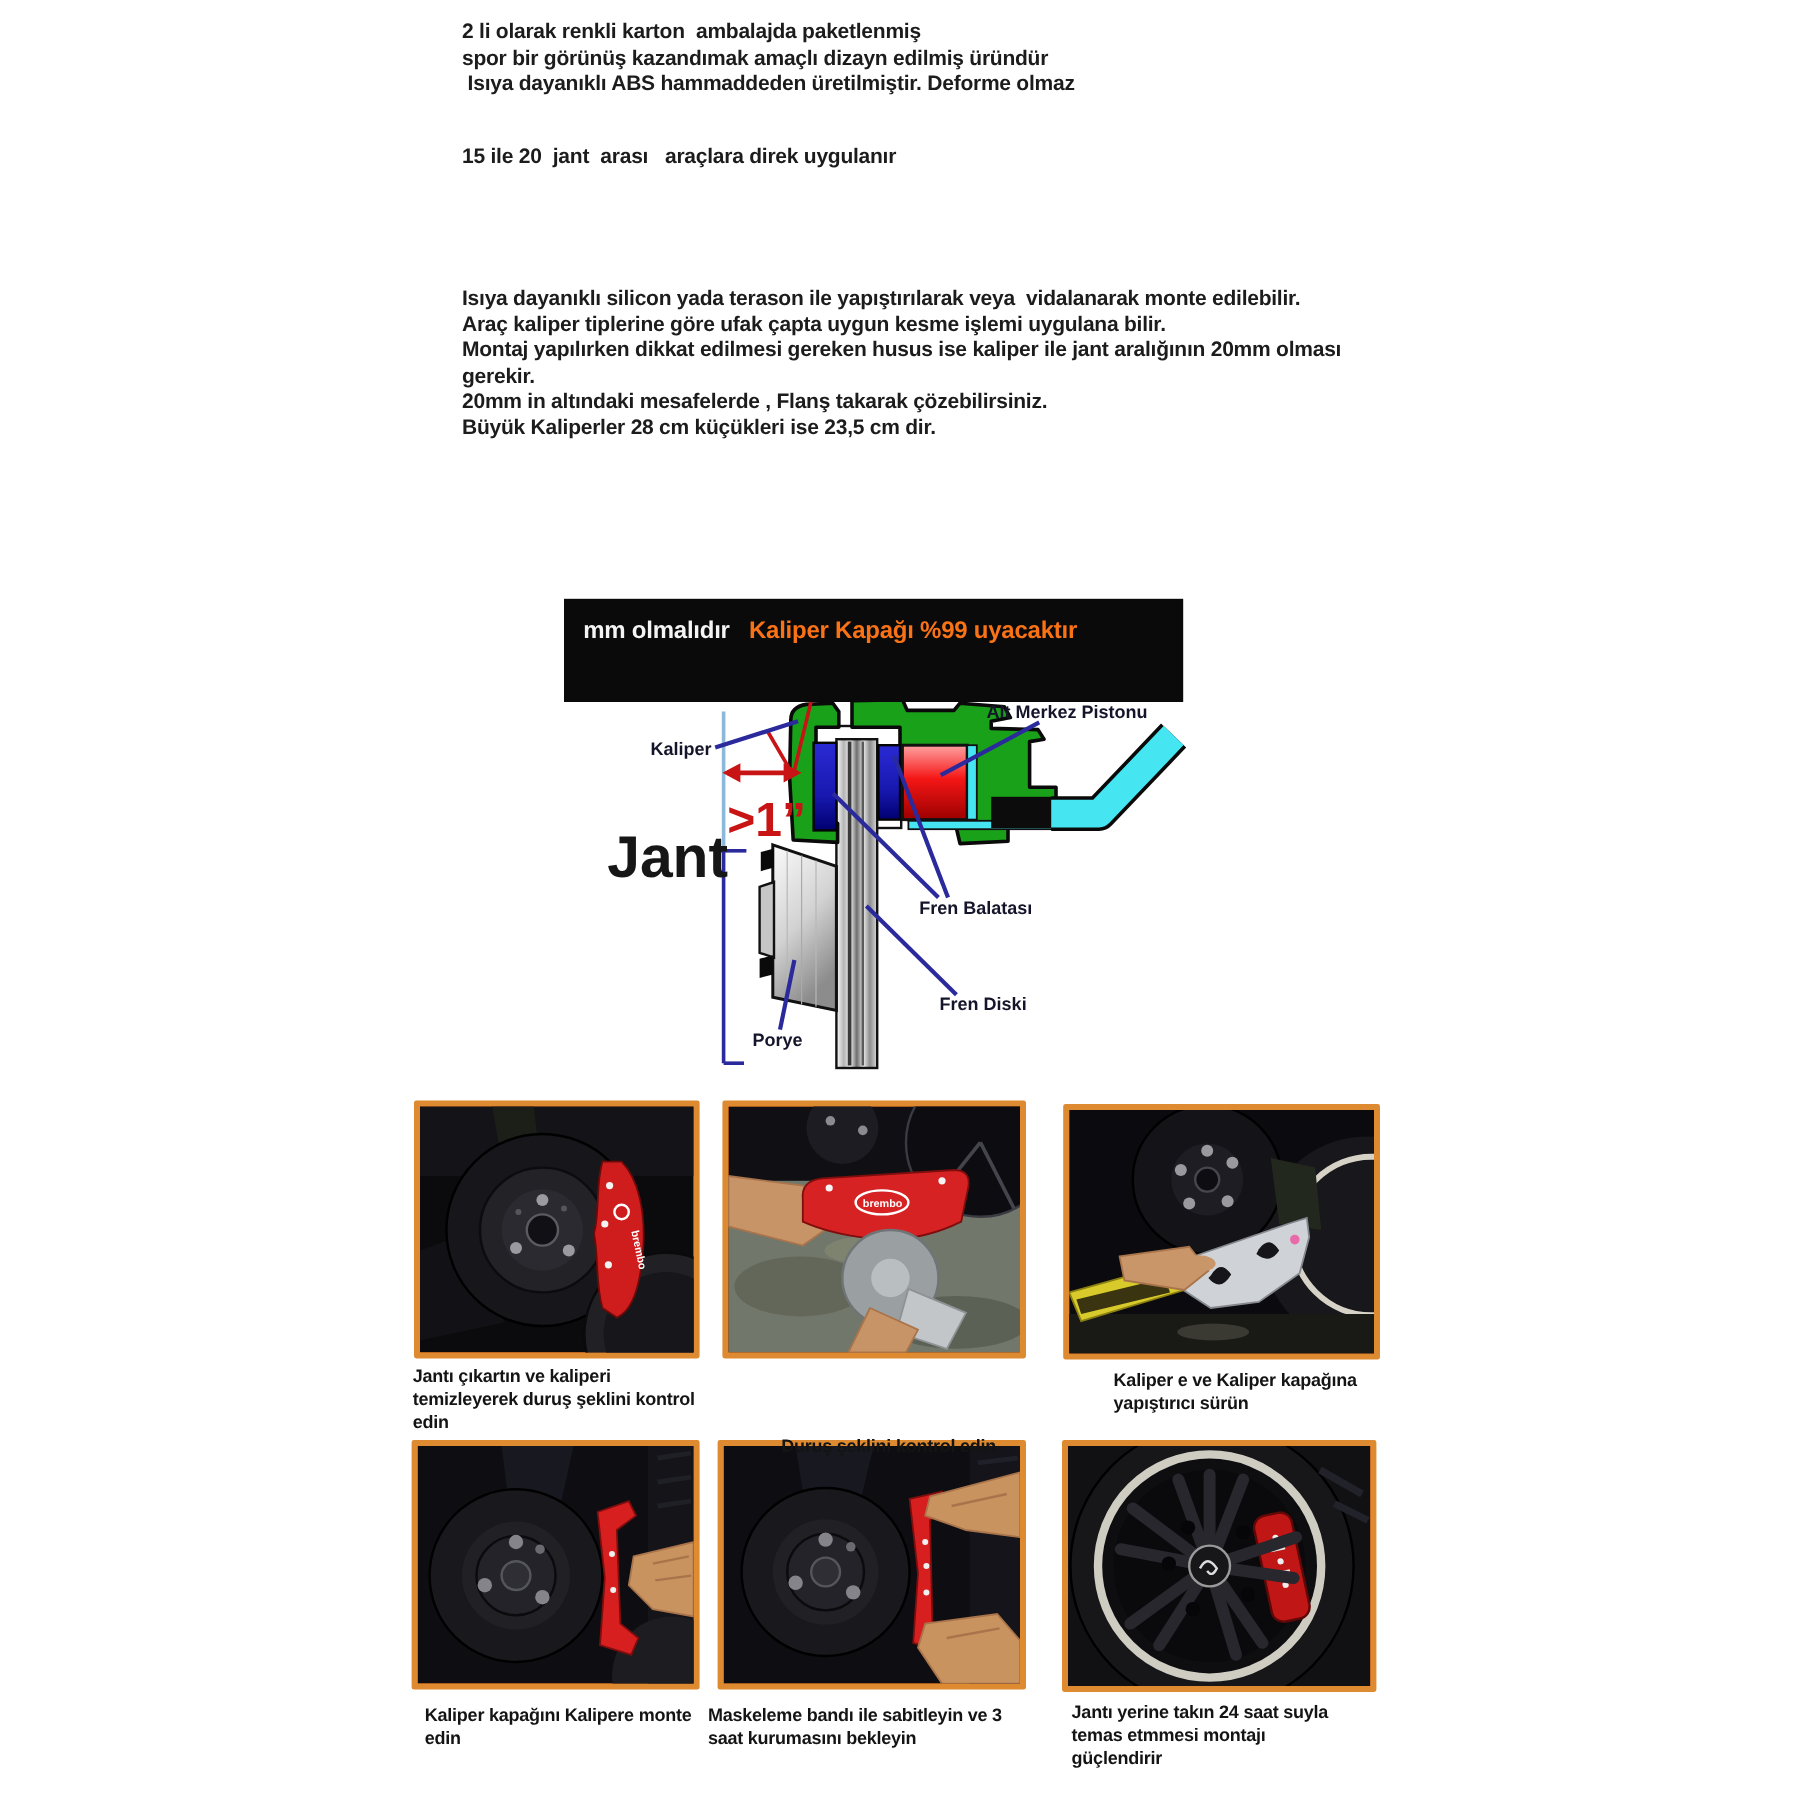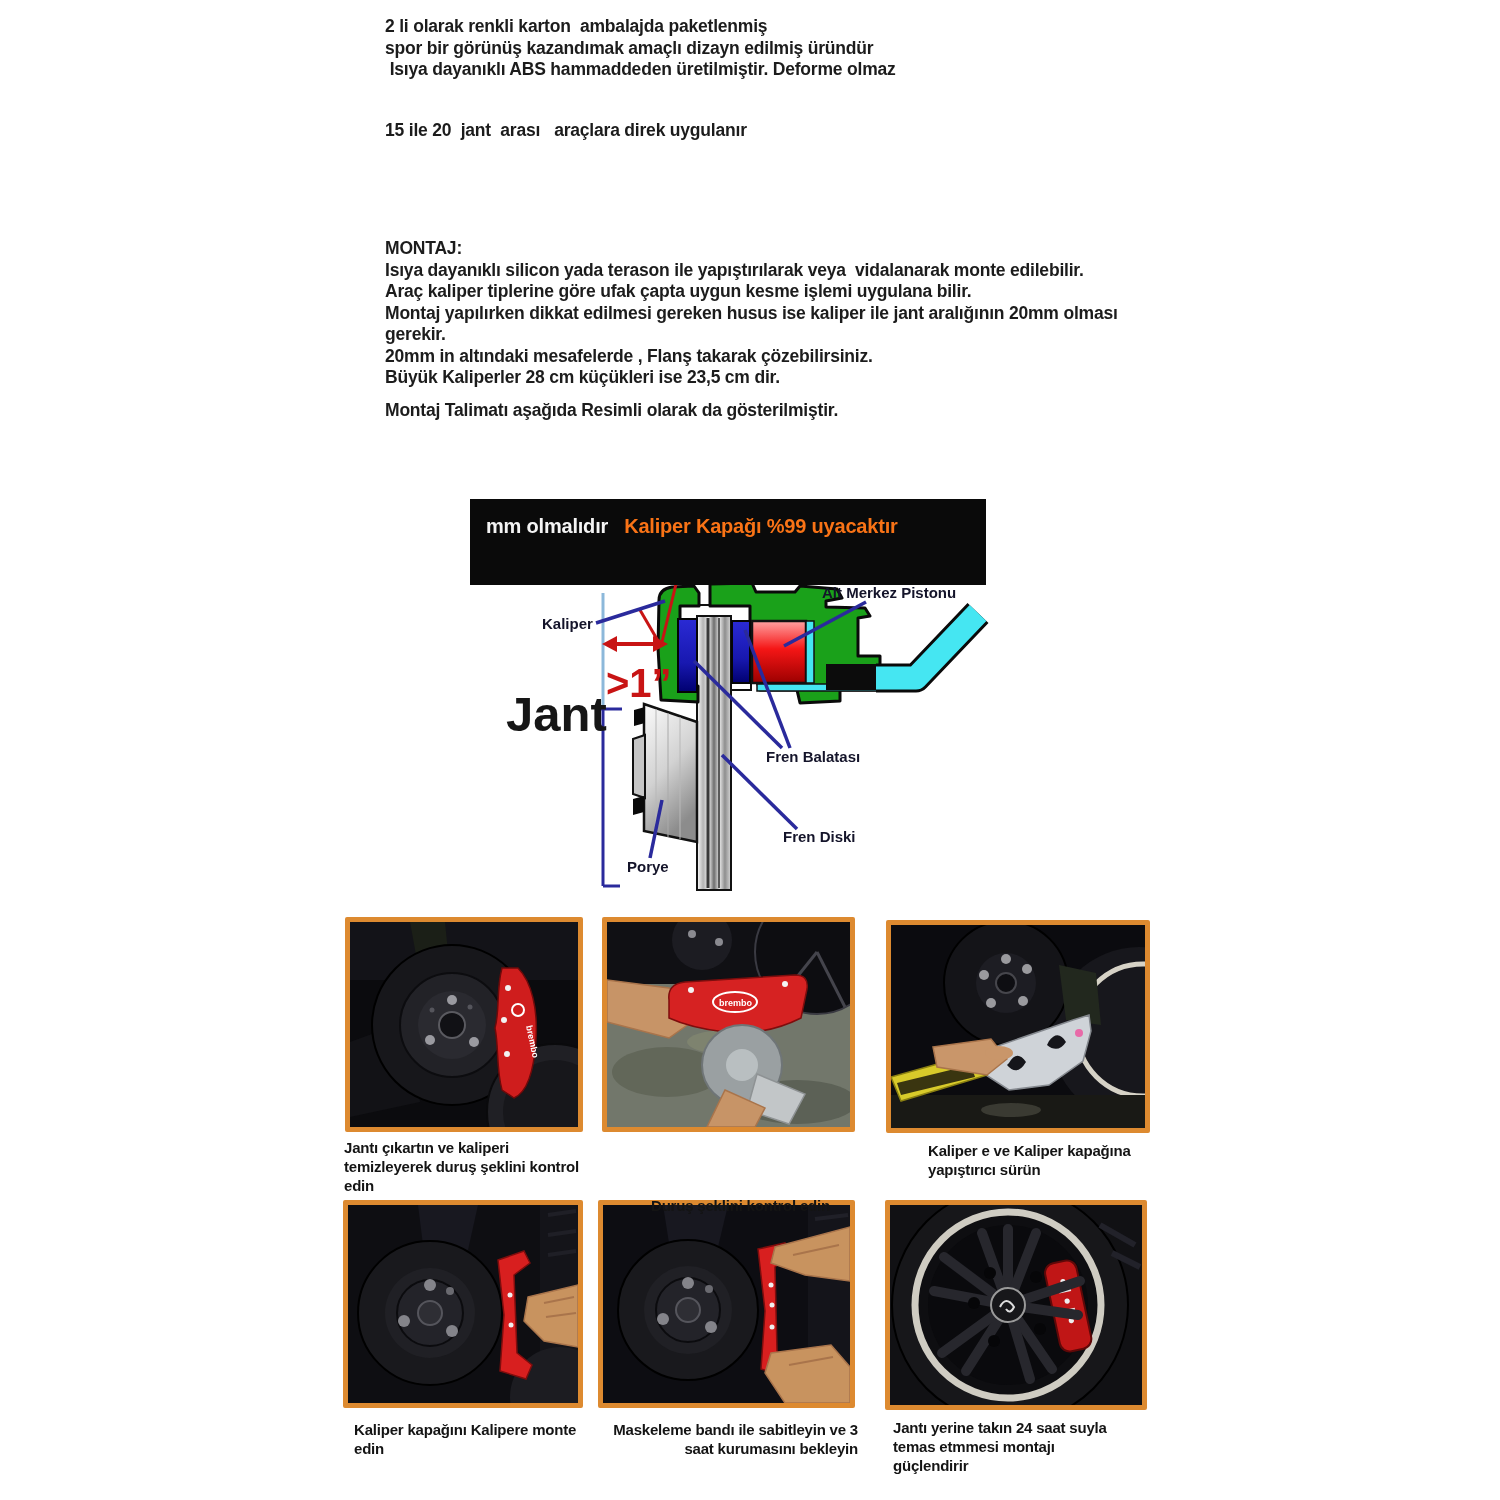--- a/index.html
+++ b/index.html
@@ -16,44 +16,42 @@
   .banner span{white-space:pre;}
   .banner .red{color:#f97316;}
   #diagram{position:absolute;left:440px;top:566px;}
   .photo{position:absolute;border:5px solid #dd8a30;background:#f97316;box-sizing:border-box;border-radius:2px;}
   .photo svg{display:block;width:100%;height:100%;}
   .caption{position:absolute;font-weight:bold;font-size:15px;line-height:19px;color:#141414;letter-spacing:-0.2px;}
   #cap1{left:344px;top:1138px;width:255px;}
   #cap2{left:651px;top:1184px;width:230px;margin-top:12px;}
   #cap3{left:928px;top:1141px;width:212px;}
   #cap4{left:354px;top:1420px;width:235px;}
-  #cap5{left:608px;top:1420px;width:250px;text-align:right;}
+  #cap5{left:590px;top:1420px;width:250px;}
   #cap6{left:893px;top:1418px;width:240px;}
 </style>
 </head>
 <body>
 
 <div id="canvas">
 
   <div class="intro-block">
     <div class="tline">2 li olarak renkli karton  ambalajda paketlenmiş</div>
     <div class="tline">spor bir görünüş kazandımak amaçlı dizayn edilmiş üründür</div>
     <div class="tline"> Isıya dayanıklı ABS hammaddeden üretilmiştir. Deforme olmaz</div>
   </div>
   <div class="apply-line tline">15 ile 20  jant  arası   araçlara direk uygulanır</div>
 
   <div class="montaj-block">
-    <div class="tline">MONTAJ:</div>
     <div class="tline">Isıya dayanıklı silicon yada terason ile yapıştırılarak veya  vidalanarak monte edilebilir.</div>
     <div class="tline">Araç kaliper tiplerine göre ufak çapta uygun kesme işlemi uygulana bilir.</div>
     <div class="tline">Montaj yapılırken dikkat edilmesi gereken husus ise kaliper ile jant aralığının 20mm olması</div>
     <div class="tline">gerekir.</div>
     <div class="tline">20mm in altındaki mesafelerde , Flanş takarak çözebilirsiniz.</div>
     <div class="tline">Büyük Kaliperler 28 cm küçükleri ise 23,5 cm dir.</div>
-    <div class="tline montaj-footer">Montaj Talimatı aşağıda Resimli olarak da gösterilmiştir.</div>
   </div>
 
   <svg id="diagram" width="660" height="404" viewBox="440 566 660 404" xmlns="http://www.w3.org/2000/svg">
     <defs>
       <linearGradient id="discGrad" x1="0" y1="0" x2="1" y2="0">
         <stop offset="0" stop-color="#ffffff"></stop>
           <stop offset="0.18" stop-color="#b4b4b4"></stop>
         <stop offset="0.34" stop-color="#f0f0f0"></stop>
           <stop offset="0.5" stop-color="#6e6e6e"></stop>
         <stop offset="0.66" stop-color="#e8e8e8"></stop>

